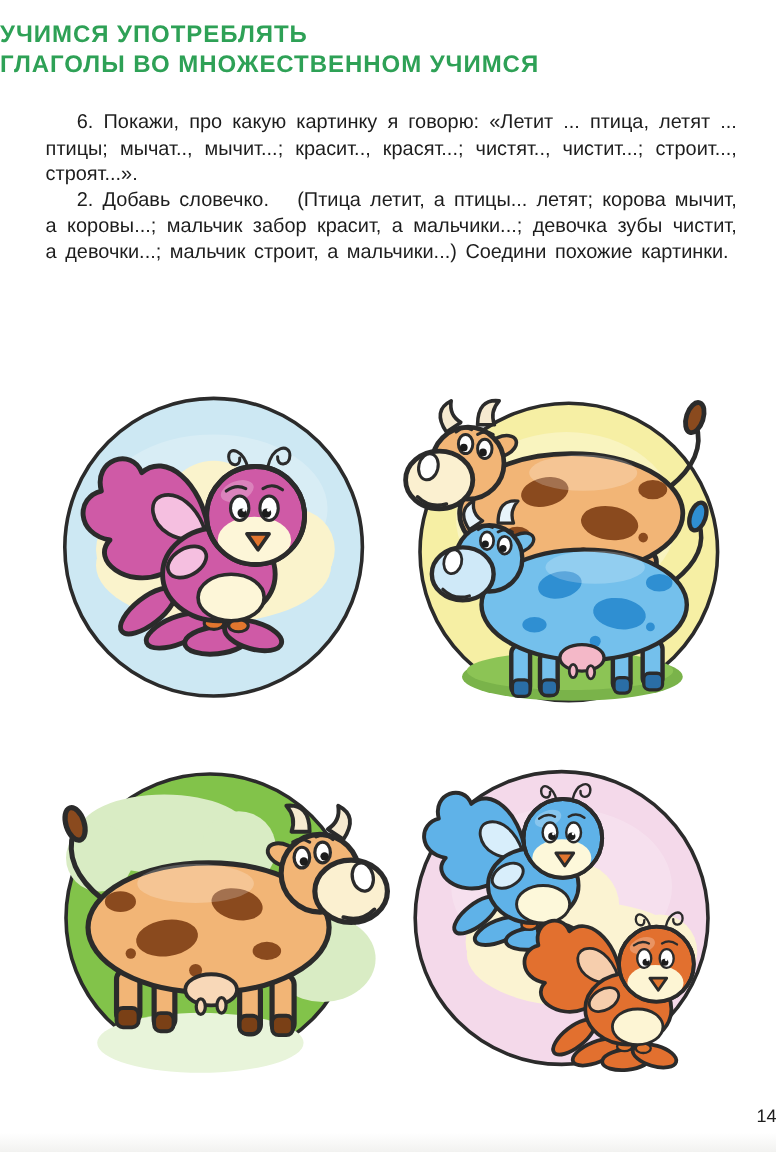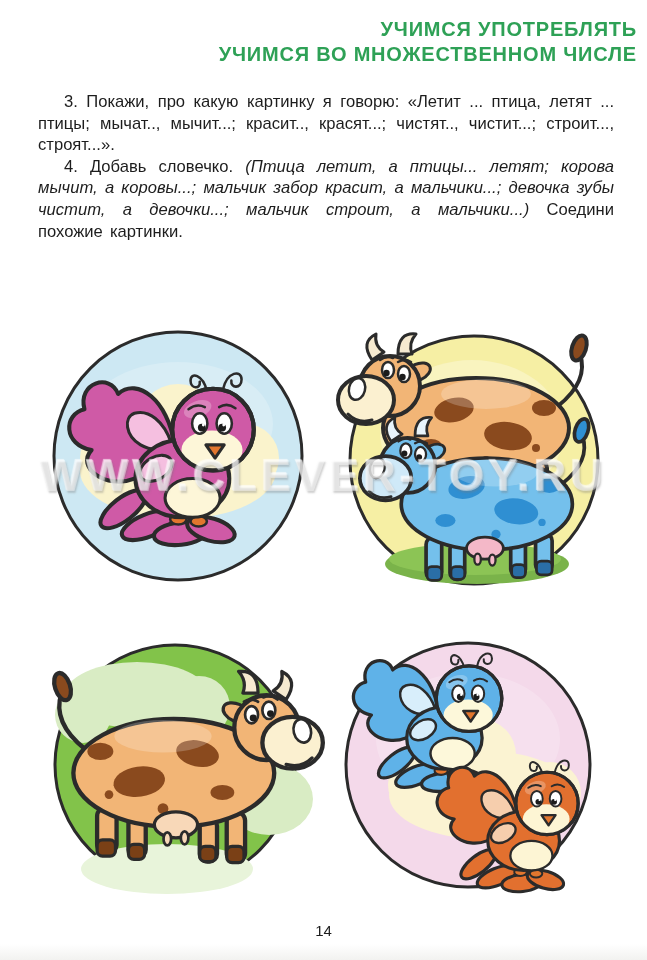--- a/index.html
+++ b/index.html
@@ -3,58 +3,58 @@
 <meta charset="utf-8">
 <style>
   html,body{margin:0;padding:0;}
   body{
     width:647px;height:960px;position:relative;background:#ffffff;
     font-family:"Liberation Sans","DejaVu Sans",sans-serif;
     color:#1d1d1d;overflow:hidden;
   }
   .page{position:absolute;inset:0;}
   .title{
-    position:absolute;top:17px;left:0;right:10px;text-align:right;
+    position:absolute;top:17px;left:0;right:10px;text-align:left;
     font-weight:bold;font-size:20px;line-height:25px;letter-spacing:0.8px;
     color:#2ea156;
   }
   .text-block{
     position:absolute;top:91px;left:38px;right:33px;
     font-size:16.6px;line-height:21.6px;text-align:justify;word-spacing:2.5px;
   }
   .text-block p{margin:0;text-indent:26px;}
-  .text-block .ital{font-style:italic;}
+  .text-block .ital{margin-left:16px;}
   .scene{position:absolute;}
   .scene svg{display:block;overflow:visible;}
   .watermark{
     position:absolute;top:450px;left:0;right:0;text-align:center;
     font-size:45px;font-weight:bold;letter-spacing:4px;
     color:rgba(255,255,255,0.42);
     text-shadow:1px 2px 2px rgba(120,120,120,0.35), -1px -1px 1px rgba(255,255,255,0.65);
     z-index:5;pointer-events:none;white-space:nowrap;
   }
   .page-number{
-    position:absolute;top:922px;left:0;right:0;text-align:center;
+    position:absolute;top:922px;left:0;right:0;text-align:right;
     font-size:15px;color:#1d1d1d;
   }
   .scan-bottom{position:absolute;left:0;right:0;bottom:0;height:16px;background:linear-gradient(#ffffff,#f2f2f0);}
 </style>
 </head>
 <body>
 
 <div class="page">
 
   <div class="title" style="color: rgb(46, 161, 86);">
     <div>УЧИМСЯ УПОТРЕБЛЯТЬ</div>
-    <div>УЧИМСЯ ВО МНОЖЕСТВЕННОМ ЧИСЛЕ</div>
+    <div>ГЛАГОЛЫ ВО МНОЖЕСТВЕННОМ УЧИМСЯ</div>
   </div>
 
   <div class="text-block">
-    <p><span>3. Покажи, про какую картинку я говорю: «Летит ... птица, летят ... птицы; мычат.., мычит...; красит.., красят...; чистят.., чистит...; строит..., строят...».</span><span class="ital"></span><span></span></p>
-    <p><span>4. Добавь словечко. </span><span class="ital">(Птица летит, а птицы... летят; корова мычит, а коровы...; мальчик забор красит, а мальчики...; девочка зубы чистит, а девочки...; мальчик строит, а мальчики...)</span><span> Соедини похожие картинки.</span></p>
+    <p><span>6. Покажи, про какую картинку я говорю: «Летит ... птица, летят ... птицы; мычат.., мычит...; красит.., красят...; чистят.., чистит...; строит..., строят...».</span><span class="ital"></span><span></span></p>
+    <p><span>2. Добавь словечко. </span><span class="ital">(Птица летит, а птицы... летят; корова мычит, а коровы...; мальчик забор красит, а мальчики...; девочка зубы чистит, а девочки...; мальчик строит, а мальчики...)</span><span> Соедини похожие картинки.</span></p>
   </div>
 
   <svg width="0" height="0" style="position:absolute" aria-hidden="true">
     <defs>
       <g id="bird" stroke="#2b2b2b" stroke-width="4" stroke-linecap="round" stroke-linejoin="round">
         <ellipse cx="62" cy="158" rx="27" ry="11" fill="var(--bm,#cf5aa6)" transform="rotate(-38 62 158)"></ellipse>
         <ellipse cx="86" cy="174" rx="27" ry="11" fill="var(--bm,#cf5aa6)" transform="rotate(-22 86 174)"></ellipse>
         <ellipse cx="118" cy="182" rx="26" ry="11" fill="var(--bm,#cf5aa6)" transform="rotate(-6 118 182)"></ellipse>
         <ellipse cx="148" cy="178" rx="24" ry="11" fill="var(--bm,#cf5aa6)" transform="rotate(16 148 178)"></ellipse>
         <ellipse cx="116" cy="168" rx="8" ry="5" fill="var(--bk,#e2762e)" stroke-width="2.5"></ellipse>
@@ -169,18 +169,17 @@
         <ellipse cx="165" cy="182" rx="94" ry="44"></ellipse>
         <circle cx="100" cy="172" r="30"></circle>
         <circle cx="232" cy="180" r="31"></circle>
         <circle cx="162" cy="142" r="36"></circle>
       </g>
       <use href="#bird" transform="translate(28,20) scale(0.82)" style="--bm:var(--bird-top,#5fb2e8);--bl:var(--bird-top-light,#d8eefb);--bc:#fdf8da;--bk:#e2762e"></use>
       <use href="#bird" transform="translate(112,128) scale(0.78)" style="--bm:var(--bird-bottom,#e2702f);--bl:var(--bird-bottom-light,#f6cead);--bc:#fdf5d4;--bk:#e2762e"></use>
     </svg>
   </div>
 
-  <div class="watermark">WWW.CLEVER-TOY.RU</div>
 
   <div class="page-number">14</div>
 
   <div class="scan-bottom"></div>
 </div>
 
 </body></html>

